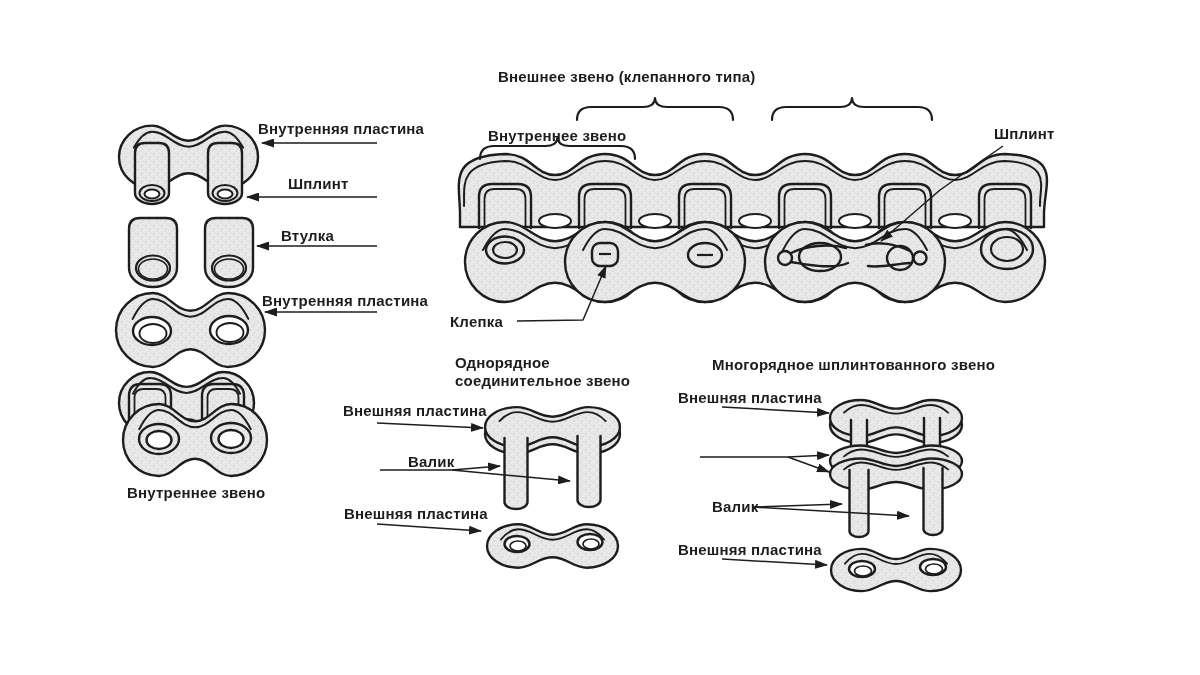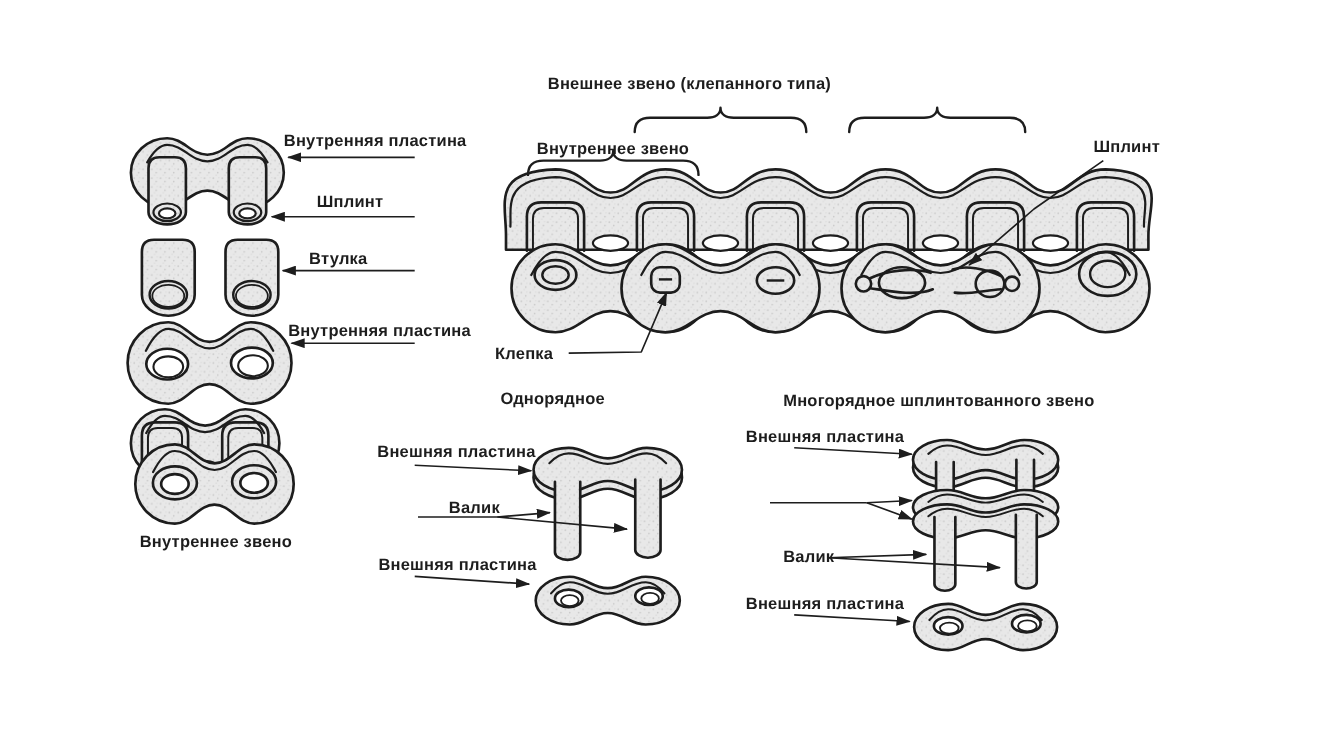--- a/index.html
+++ b/index.html
@@ -172,20 +172,21 @@
   <div class="lbl" style="left:262px;top:292px">Внутренняя пластина</div>
   <div class="lbl" style="left:127px;top:484px">Внутреннее звено</div>
 
   <div class="lbl ctr" style="left:498px;top:68px;width:248px">Внешнее звено (клепанного типа)</div>
   <div class="lbl" style="left:488px;top:127px">Внутреннее звено</div>
   <div class="lbl" style="left:994px;top:125px">Шплинт</div>
   <div class="lbl" style="left:450px;top:313px">Клепка</div>
 
   <div class="lbl ctr" style="left:455px;top:354px;width:194px">
     <div>Однорядное</div>
+    <div>соединительное звено</div>
   </div>
   <div class="lbl" style="left:343px;top:402px">Внешняя пластина</div>
   <div class="lbl" style="left:408px;top:453px">Валик</div>
   <div class="lbl" style="left:344px;top:505px">Внешняя пластина</div>
 
   <div class="lbl" style="left:712px;top:356px">Многорядное шплинтованного звено</div>
   <div class="lbl" style="left:678px;top:389px">Внешняя пластина</div>
   <div class="lbl" style="left:712px;top:498px">Валик</div>
   <div class="lbl" style="left:678px;top:541px">Внешняя пластина</div>
 </div>

